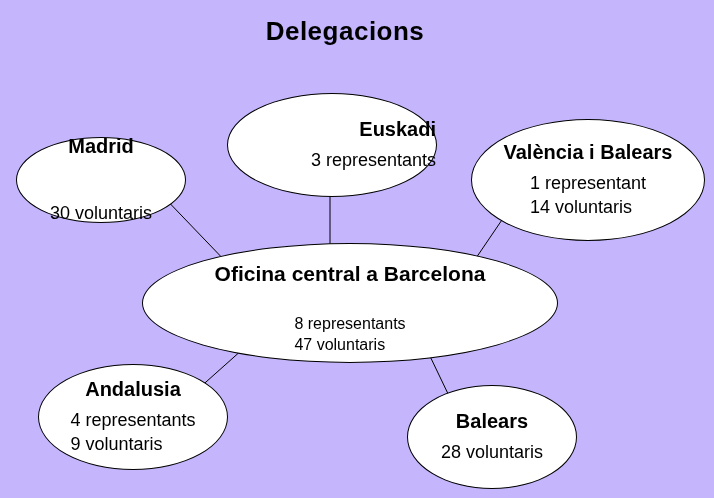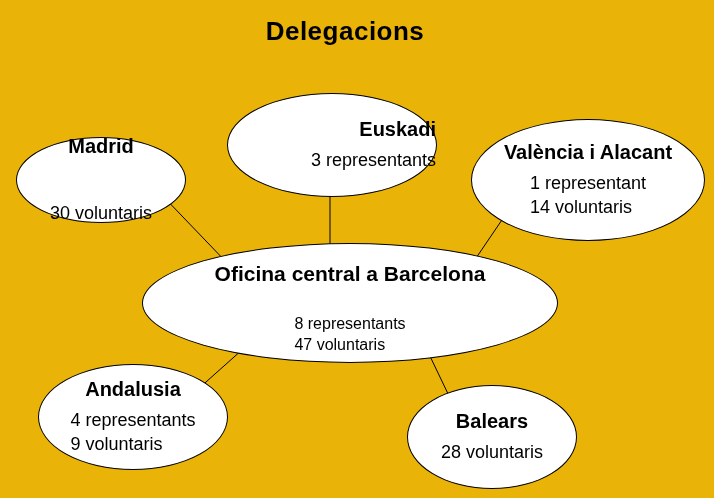--- a/index.html
+++ b/index.html
@@ -4,21 +4,21 @@
 <style>
   html, body {
     margin: 0;
     padding: 0;
     background: #ffffff;
   }
   .canvas {
     position: relative;
     width: 714px;
     height: 498px;
-    background: #eab308;
+    background: #c4b5fd;
     font-family: "Liberation Sans", "DejaVu Sans", sans-serif;
     color: #000000;
     overflow: hidden;
   }
   .diagram-title {
     position: absolute;
     left: 0;
     top: 16px;
     width: 690px;
     text-align: center;
@@ -95,21 +95,21 @@
   </div>
 
   <div class="node" id="node-euskadi">
     <div class="node-title">Euskadi</div>
     <div class="node-stats">
       <div>3 representants</div>
     </div>
   </div>
 
   <div class="node" id="node-valencia">
-    <div class="node-title">València i Alacant</div>
+    <div class="node-title">València i Balears</div>
     <div class="node-stats">
       <div>1 representant</div>
       <div>14 voluntaris</div>
     </div>
   </div>
 
   <div class="node" id="node-central">
     <div class="node-title">Oficina central a Barcelona</div>
     <div class="node-stats">
       <div>8 representants</div>

